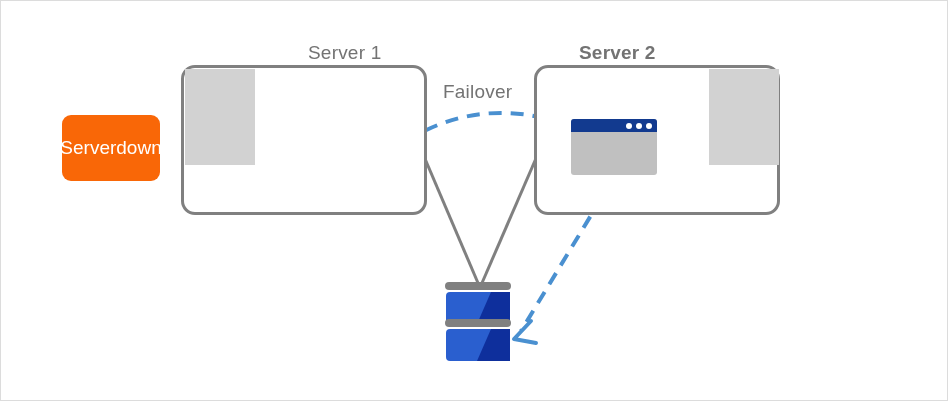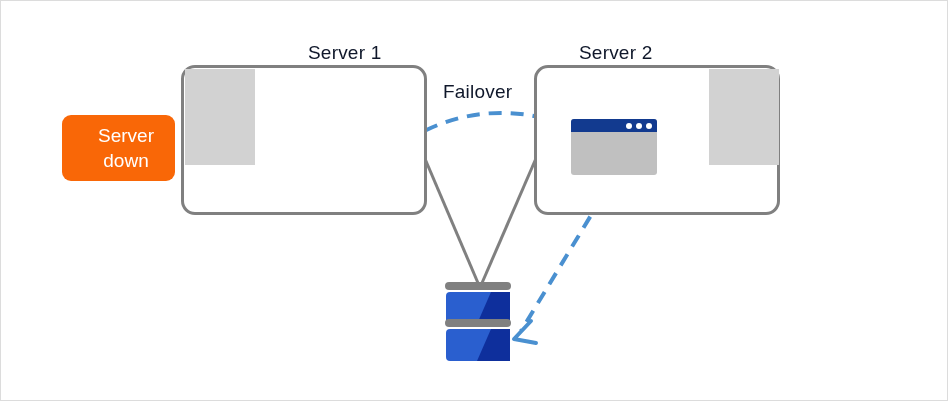--- a/index.html
+++ b/index.html
@@ -21,48 +21,47 @@
   }
   .svg-layer {
     position: absolute;
     left: 0;
     top: 0;
     width: 948px;
     height: 401px;
   }
   .label {
     position: absolute;
-    color: #0f172a;
+    color: #737373;
     font-size: 19px;
     line-height: 1.15;
     white-space: nowrap;
     letter-spacing: 0.2px;
   }
   #server1-title { left: 307px; top: 41px; }
-  #server2-title { left: 578px; top: 41px; }
+  #server2-title { left: 578px; top: 41px; font-weight: bold; }
   #failover-label { left: 442px; top: 80px; }
   #appa-label  { left: 551px; top: 92px; }
   #disk-label  { left: 422px; top: 366px; }
 
   .badge {
     position: absolute;
     left: 61px;
     top: 114px;
     width: 98px;
     height: 66px;
     background: #f96707;
     border-radius: 9px;
     color: #ffffff;
     font-size: 19px;
     display: flex;
-    flex-direction: column;
+    flex-direction: row;
     align-items: center;
     justify-content: center;
     line-height: 1.32;
-    padding-left: 15px;
   }
 
   .server-box {
     position: absolute;
     border: 3px solid #808080;
     border-radius: 14px;
     background: #ffffff;
     box-sizing: border-box;
   }
   #server1-box { left: 180px; top: 64px; width: 246px; height: 150px; }

